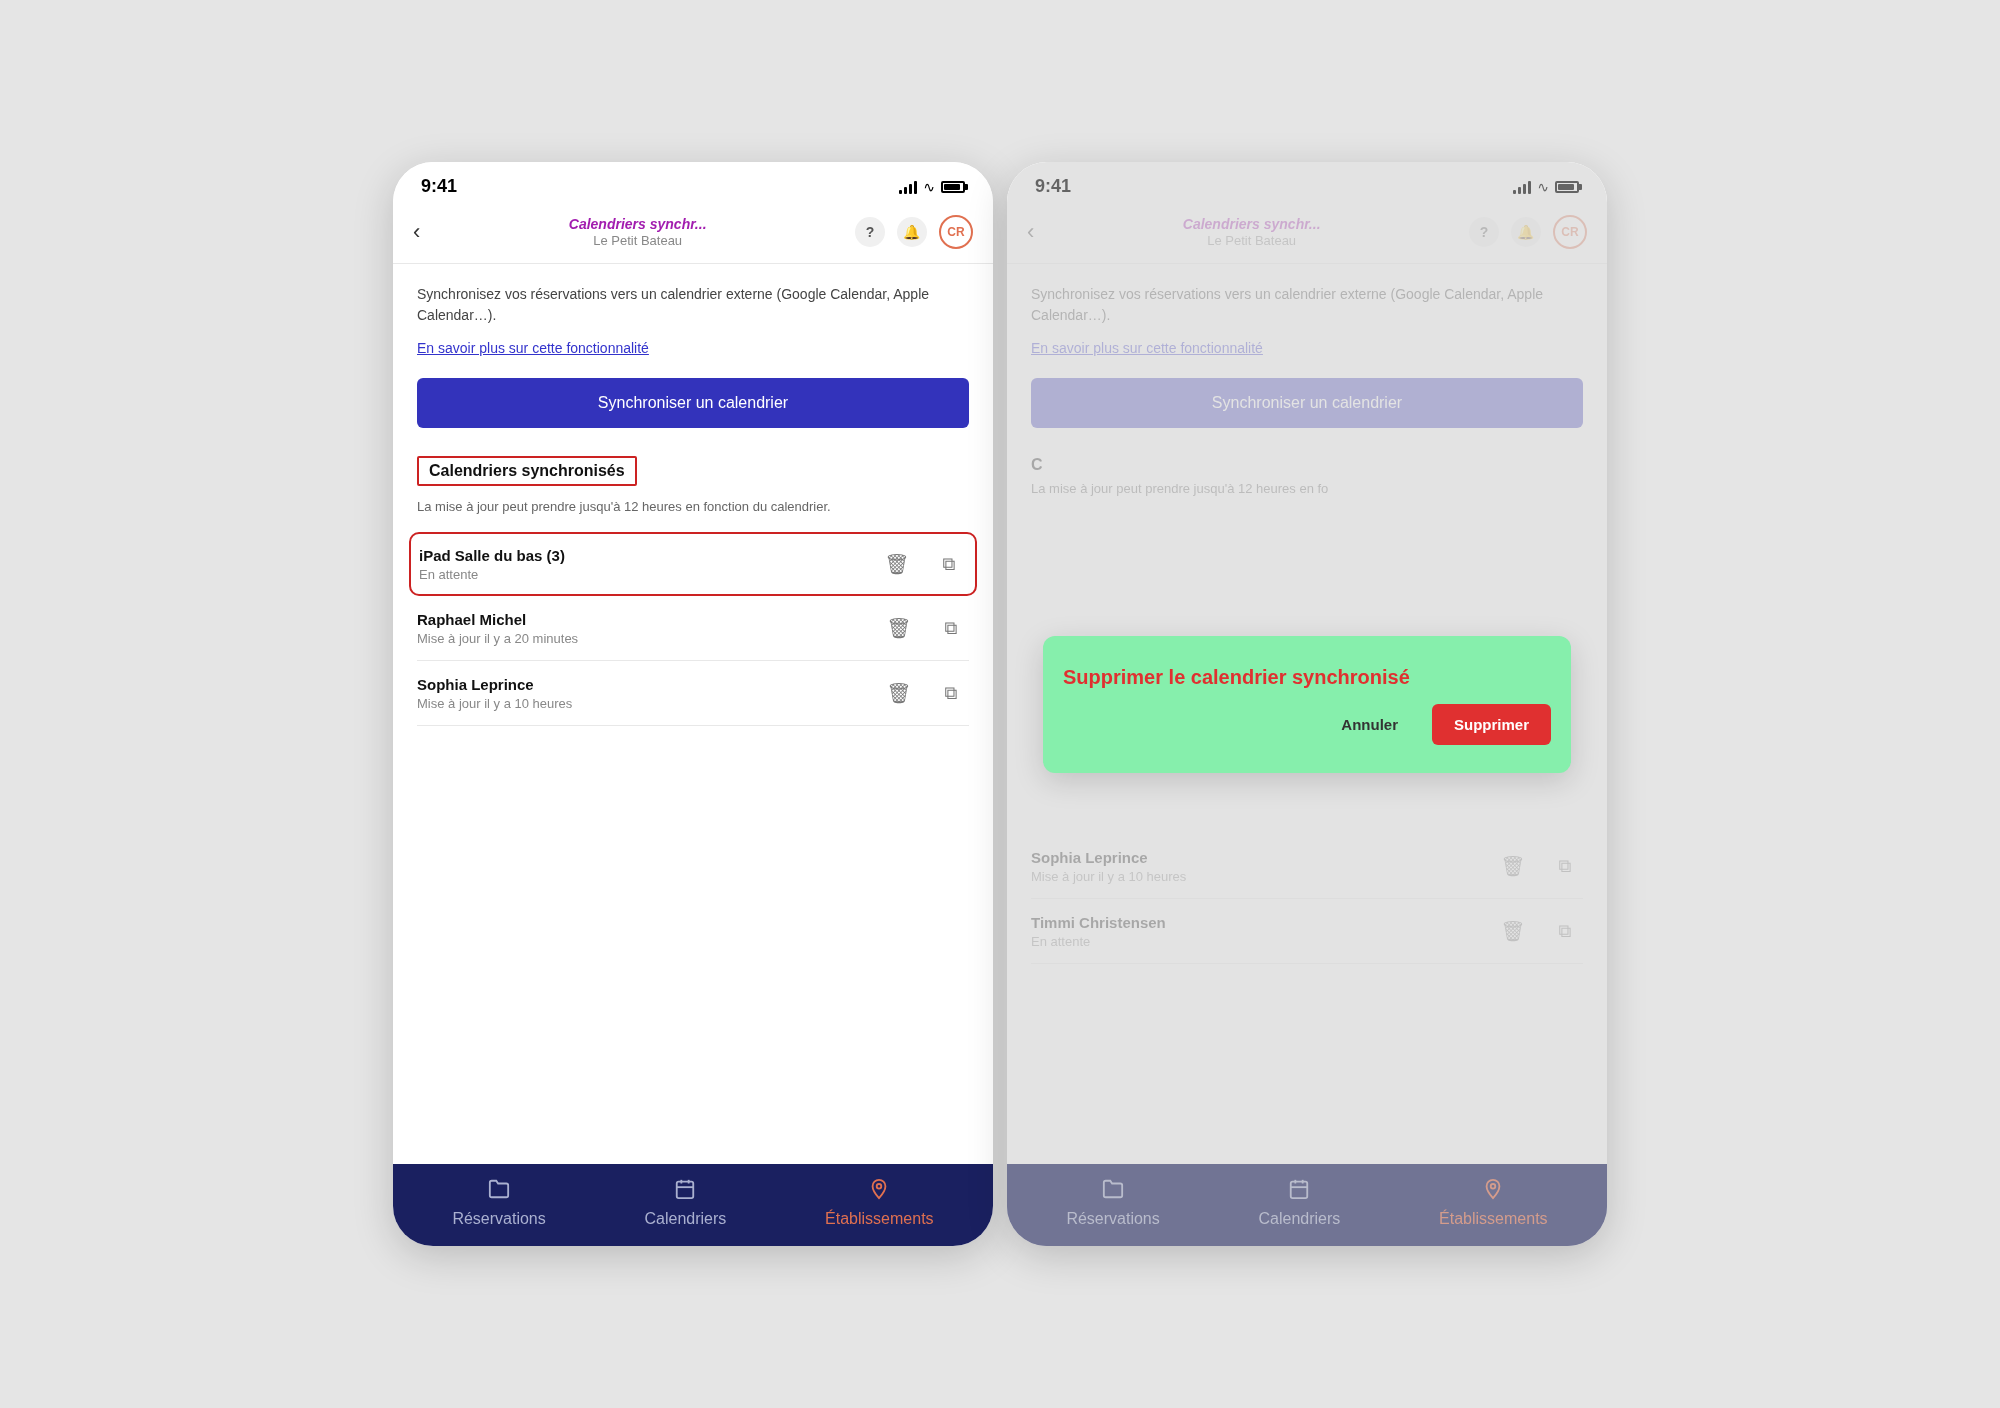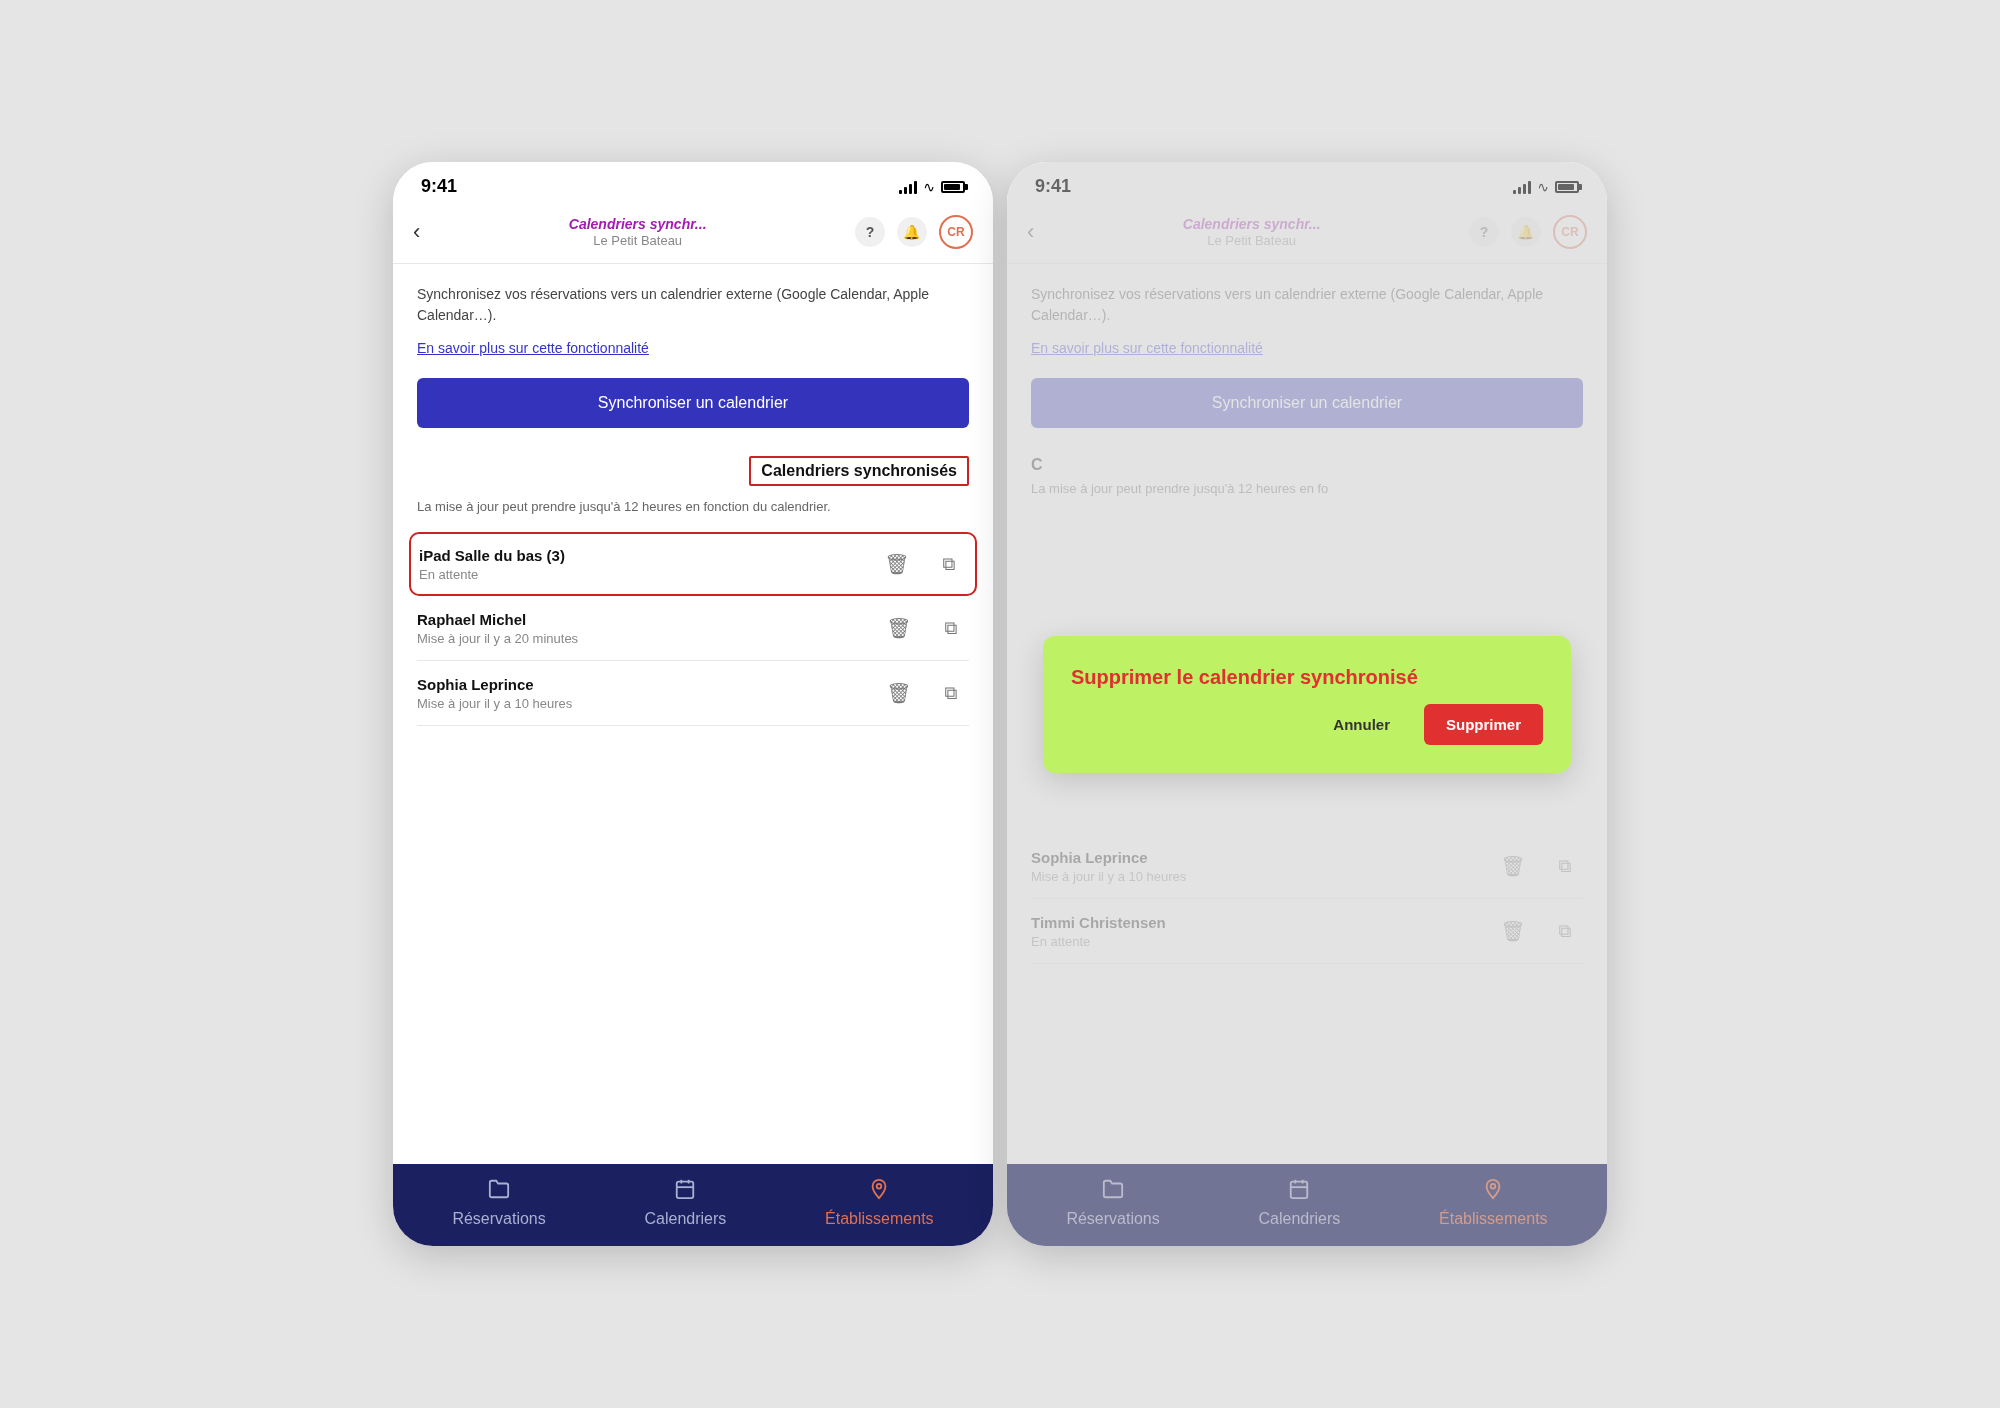--- a/index.html
+++ b/index.html
@@ -283,23 +283,23 @@
       left: 0;
       right: 0;
       bottom: 0;
       background: rgba(200,200,200,0.5);
       display: flex;
       align-items: center;
       justify-content: center;
       z-index: 10;
     }
     .modal {
-      background: #bef264;
+      background: #86efac;
       border-radius: 12px;
-      padding: 28px 28px;
+      padding: 28px 20px;
       width: 88%;
       box-shadow: 0 8px 30px rgba(0,0,0,0.15);
     }
     .modal-title {
       font-size: 20px;
       font-weight: 700;
       color: #e03030;
       margin-bottom: 14px;
       line-height: 1.3;
     }
@@ -377,21 +377,21 @@
         </div>
         <div class="nav-avatar">CR</div>
       </div>
     </div>
 
     <div class="content">
       <p class="description">Synchronisez vos réservations vers un calendrier externe (Google Calendar, Apple Calendar…).</p>
       <a class="learn-more-link">En savoir plus sur cette fonctionnalité</a>
       <button class="sync-btn">Synchroniser un calendrier</button>
 
-      <div style="margin-bottom: 6px; text-align: right;">
+      <div style="margin-bottom: 6px;">
         <span class="section-title outlined">Calendriers synchronisés</span>
       </div>
       <p class="section-desc">La mise à jour peut prendre jusqu'à 12 heures en fonction du calendrier.</p>
 
       <div class="cal-item highlighted">
         <div class="cal-info">
           <div class="cal-name">iPad Salle du bas (3)</div>
           <div class="cal-status">En attente</div>
         </div>
         <div class="cal-actions">

